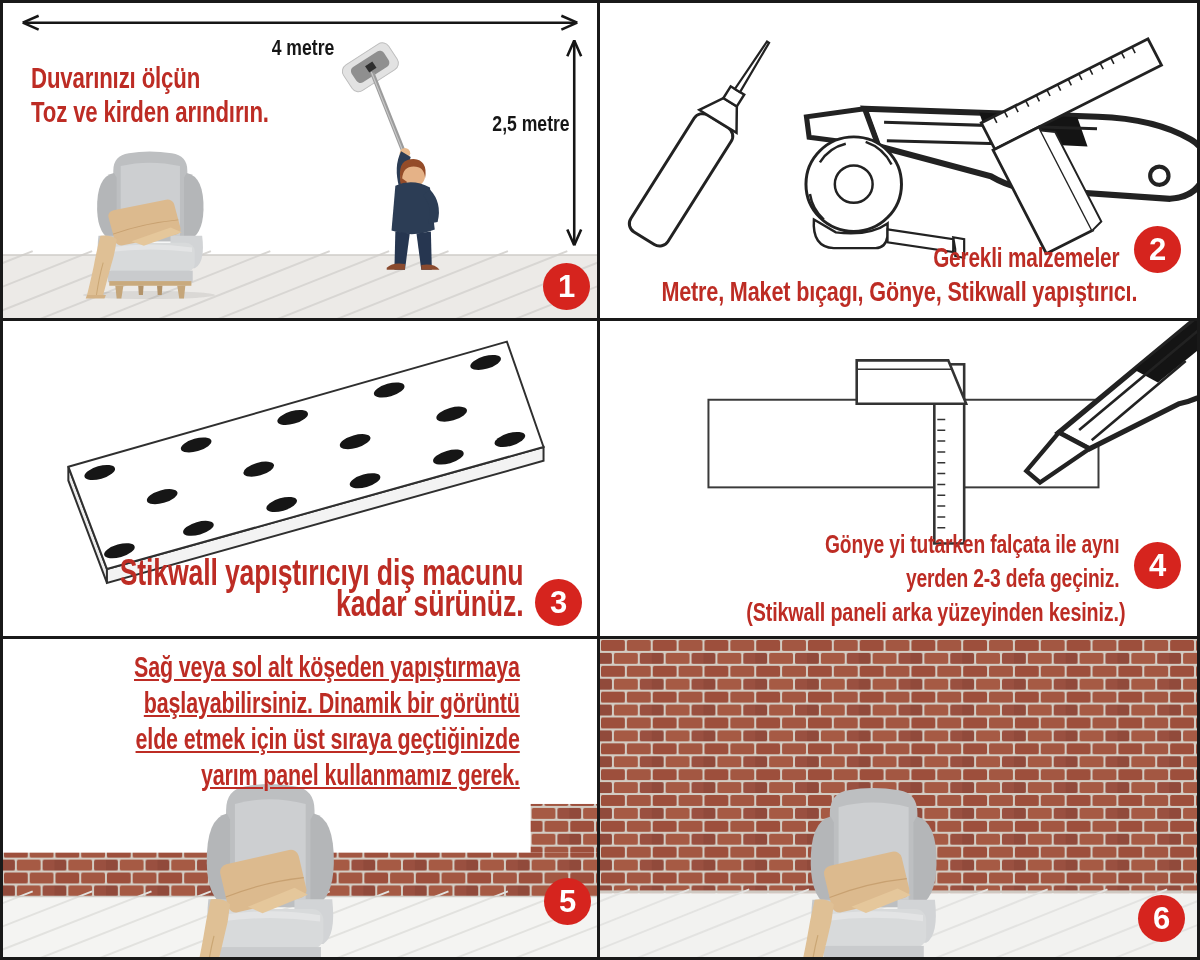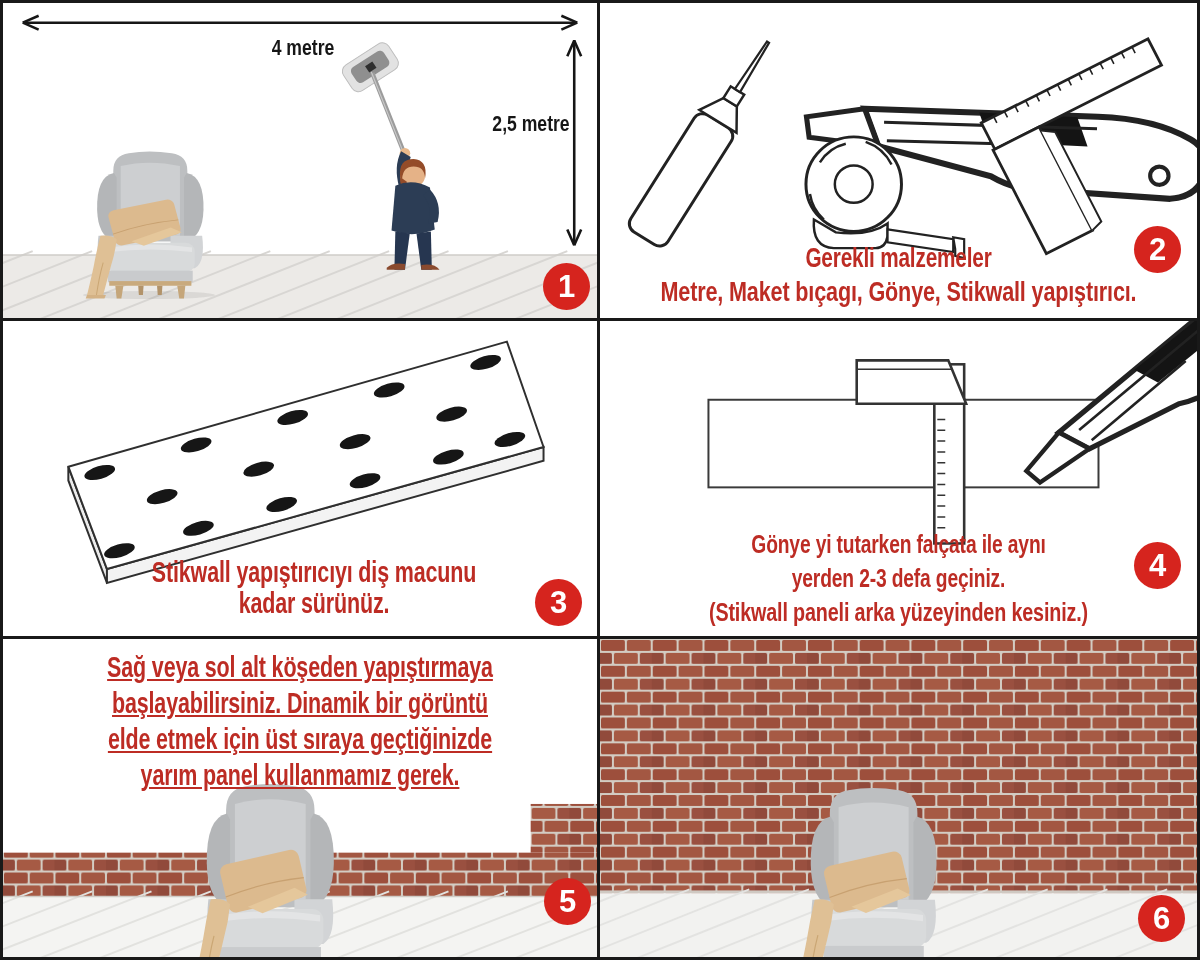--- a/index.html
+++ b/index.html
@@ -6,21 +6,21 @@
   .board{
     width:1200px;height:960px;box-sizing:border-box;position:relative;
     border:3px solid #191919;background:#fff;
     display:grid;grid-template-columns:1fr 1fr;grid-template-rows:1fr 1fr 1fr;
     font-family:"Liberation Sans",sans-serif;
   }
   .panel{position:relative;overflow:hidden;background:#fff;}
   .bR{border-right:3px solid #191919;}
   .bB{border-bottom:3px solid #191919;}
   .ill{position:absolute;inset:0;width:100%;height:100%;display:block;}
-  .tblock{position:absolute;left:0;right:0;text-align:center;color:var(--red);font-weight:bold;z-index:3;}
+  .tblock{position:absolute;left:0;right:0;text-align:right;color:var(--red);font-weight:bold;z-index:3;}
   .tline{white-space:nowrap;transform:scaleX(var(--sx,0.74));transform-origin:center;letter-spacing:-0.2px;}
   .tleft .tline{transform-origin:left center;}
   .badge{
     position:absolute;width:47px;height:47px;border-radius:50%;
     background:var(--badge);color:var(--badgetxt);
     display:flex;align-items:center;justify-content:center;
     font-weight:bold;font-size:31px;z-index:4;
   }
   .mlabel{
     position:absolute;color:#161616;font-weight:bold;font-size:22px;text-align:center;z-index:3;
@@ -126,20 +126,24 @@
         <path d="M580 20 L564 13 M580 20 L564 27"></path>
       </g>
       <g stroke="#161616" stroke-width="2.6" fill="none">
         <line x1="577" y1="38" x2="577" y2="246"></line>
         <path d="M577 38 L570 54 M577 38 L584 54"></path>
         <path d="M577 246 L570 230 M577 246 L584 230"></path>
       </g>
       <use href="#armchair" x="0" y="0" width="220" height="260" transform="translate(74,148) scale(0.68,0.59)"></use>
       <use href="#cleaning-man" x="0" y="0" width="120" height="240" transform="translate(342,42) scale(0.97)"></use>
     </svg>
+    <div class="tblock tleft" style="left:28px;top:58px;text-align:left;font-size:30px;line-height:34px;">
+      <div class="tline">Duvarınızı ölçün</div>
+      <div class="tline">Toz ve kirden arındırın.</div>
+    </div>
     <div class="mlabel" style="left:225px;top:32px;width:150px;">4 metre</div>
     <div class="mlabel" style="left:468px;top:108px;width:120px;">2,5 metre</div>
     <div class="badge" style="left:540px;top:260px;">1</div>
   </div>
 
   <div class="panel bB">
     <svg class="ill" viewBox="0 0 600 320" preserveAspectRatio="none">
       <g transform="translate(100,150) rotate(32)">
         <rect x="-22" y="-35" width="44" height="140" rx="10" fill="#fff" stroke="#222" stroke-width="3"></rect>
         <path d="M-22 -35 L-8 -58 L8 -58 L22 -35 Z" fill="#fff" stroke="#222" stroke-width="2.5"></path>
@@ -189,21 +193,21 @@
         <ellipse cx="355.7" cy="122.5" rx="16" ry="6.5" transform="rotate(-16 355.7 122.5)"></ellipse>
         <ellipse cx="453.2" cy="94.6" rx="16" ry="6.5" transform="rotate(-16 453.2 94.6)"></ellipse>
         <ellipse cx="117.6" cy="233.4" rx="16" ry="6.5" transform="rotate(-16 117.6 233.4)"></ellipse>
         <ellipse cx="197.4" cy="210.6" rx="16" ry="6.5" transform="rotate(-16 197.4 210.6)"></ellipse>
         <ellipse cx="281.5" cy="186.4" rx="16" ry="6.5" transform="rotate(-16 281.5 186.4)"></ellipse>
         <ellipse cx="365.7" cy="162.3" rx="16" ry="6.5" transform="rotate(-16 365.7 162.3)"></ellipse>
         <ellipse cx="449.9" cy="138.2" rx="16" ry="6.5" transform="rotate(-16 449.9 138.2)"></ellipse>
         <ellipse cx="512" cy="120.4" rx="16" ry="6.5" transform="rotate(-16 512 120.4)"></ellipse>
       </g>
     </svg>
-    <div class="tblock" style="top:236px;font-size:29px;line-height:31px;padding-left:28px;">
+    <div class="tblock" style="top:236px;font-size:36px;line-height:31px;padding-left:28px;">
       <div class="tline">Stikwall yapıştırıcıyı diş macunu</div>
       <div class="tline">kadar sürünüz.</div>
     </div>
     <div class="badge" style="left:532px;top:258px;">3</div>
   </div>
 
   <div class="panel bB">
     <svg class="ill" viewBox="0 0 600 320" preserveAspectRatio="none">
       <g>
         <rect x="109" y="80" width="392" height="89" fill="#fff" stroke="#3a3a3a" stroke-width="2"></rect>

